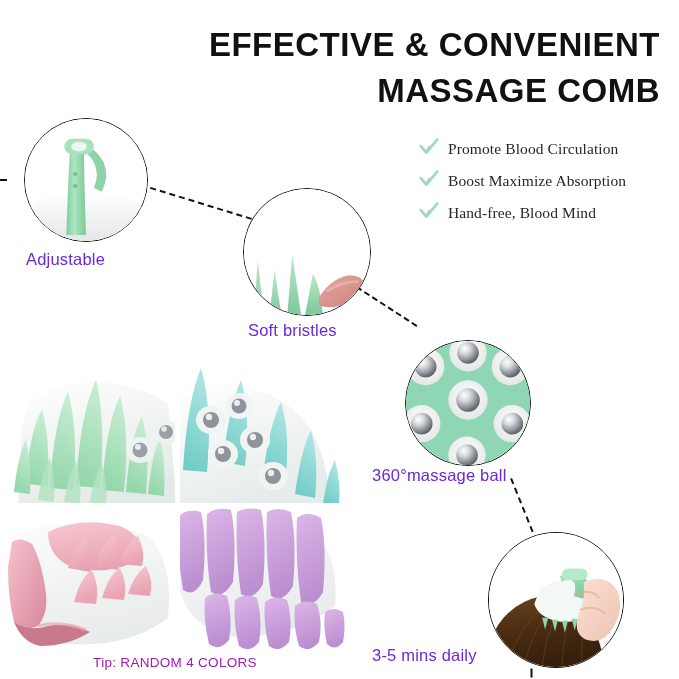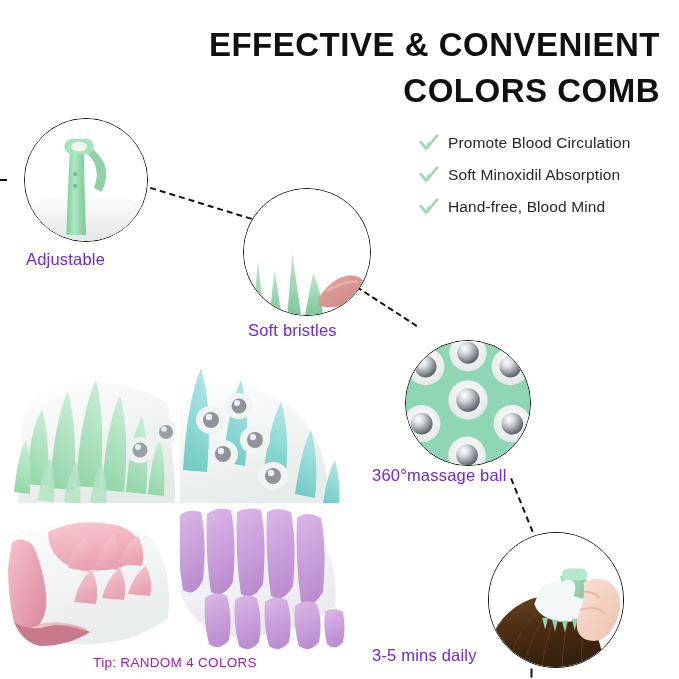--- a/index.html
+++ b/index.html
@@ -31,23 +31,24 @@
     white-space: nowrap;
   }
 
   
   .benefits {
     position: absolute;
     top: 128px; left: 418px;
   }
   .benefit-row {
     display: flex;
-    align-items: center;
+    align-items: flex-end;
     height: 30px;
     margin-bottom: 2px;
+    font-family: Liberation Serif, serif;
   }
   .check-icon {
     width: 22px; height: 22px;
     margin-right: 8px;
     flex: 0 0 auto;
     display: block;
   }
   .benefit-text {
     font-size: 15.5px;
     color: #272727;
@@ -116,39 +117,39 @@
 
   .seam-v, .seam-h { position: absolute; background: #ffffff; }
 </style>
 </head>
 <body>
 
 <div id="stage">
 
   <div class="title-block">
     <div class="title-line">EFFECTIVE &amp; CONVENIENT</div>
-    <div class="title-line">COLORS COMB</div>
+    <div class="title-line">MASSAGE COMB</div>
   </div>
 
   <div class="benefits">
 
     <div class="benefit-row">
       <svg class="check-icon" viewBox="0 0 24 24">
         <path d="M3 11 L9 18 L21 4" fill="none" stroke="#9fd9b9" stroke-width="3" stroke-linecap="round" stroke-linejoin="round"></path>
         <path d="M9 18 L12 12" fill="none" stroke="#9fd9b9" stroke-width="2.4" stroke-linecap="round"></path>
       </svg>
       <span class="benefit-text">Promote Blood Circulation</span>
     </div>
 
     <div class="benefit-row">
       <svg class="check-icon" viewBox="0 0 24 24">
         <path d="M3 11 L9 18 L21 4" fill="none" stroke="#9fd9b9" stroke-width="3" stroke-linecap="round" stroke-linejoin="round"></path>
         <path d="M9 18 L12 12" fill="none" stroke="#9fd9b9" stroke-width="2.4" stroke-linecap="round"></path>
       </svg>
-      <span class="benefit-text">Soft Minoxidil Absorption</span>
+      <span class="benefit-text">Boost Maximize Absorption</span>
     </div>
 
     <div class="benefit-row">
       <svg class="check-icon" viewBox="0 0 24 24">
         <path d="M3 11 L9 18 L21 4" fill="none" stroke="#9fd9b9" stroke-width="3" stroke-linecap="round" stroke-linejoin="round"></path>
         <path d="M9 18 L12 12" fill="none" stroke="#9fd9b9" stroke-width="2.4" stroke-linecap="round"></path>
       </svg>
       <span class="benefit-text">Hand-free, Blood Mind</span>
     </div>
   </div>

